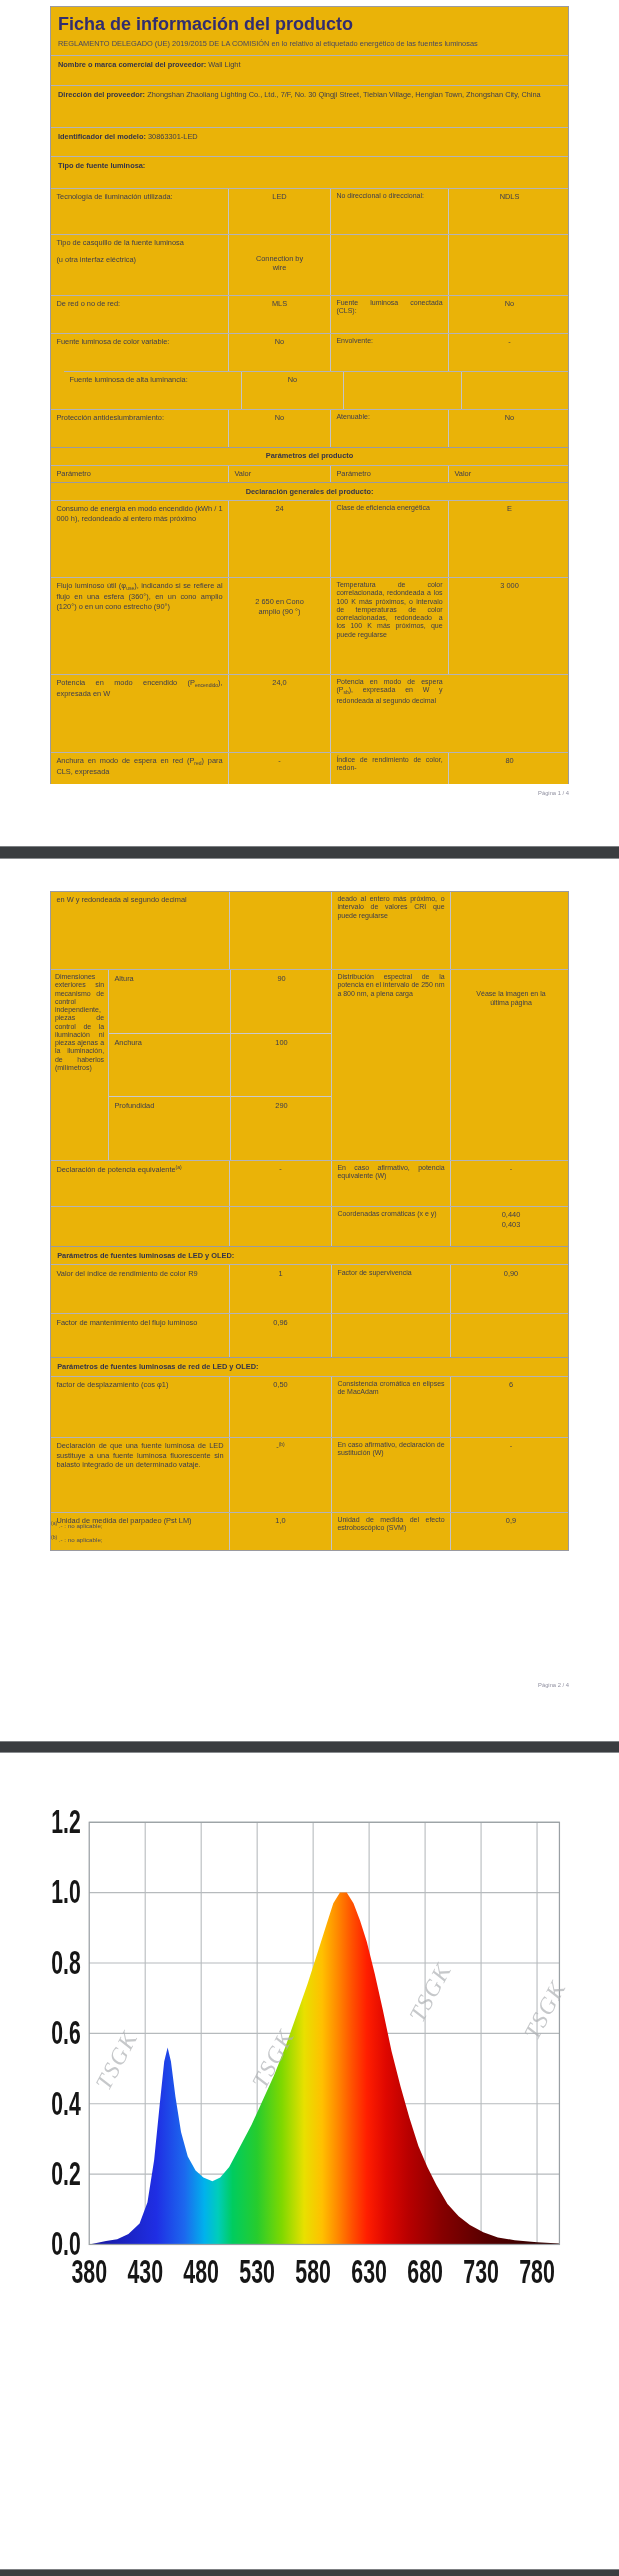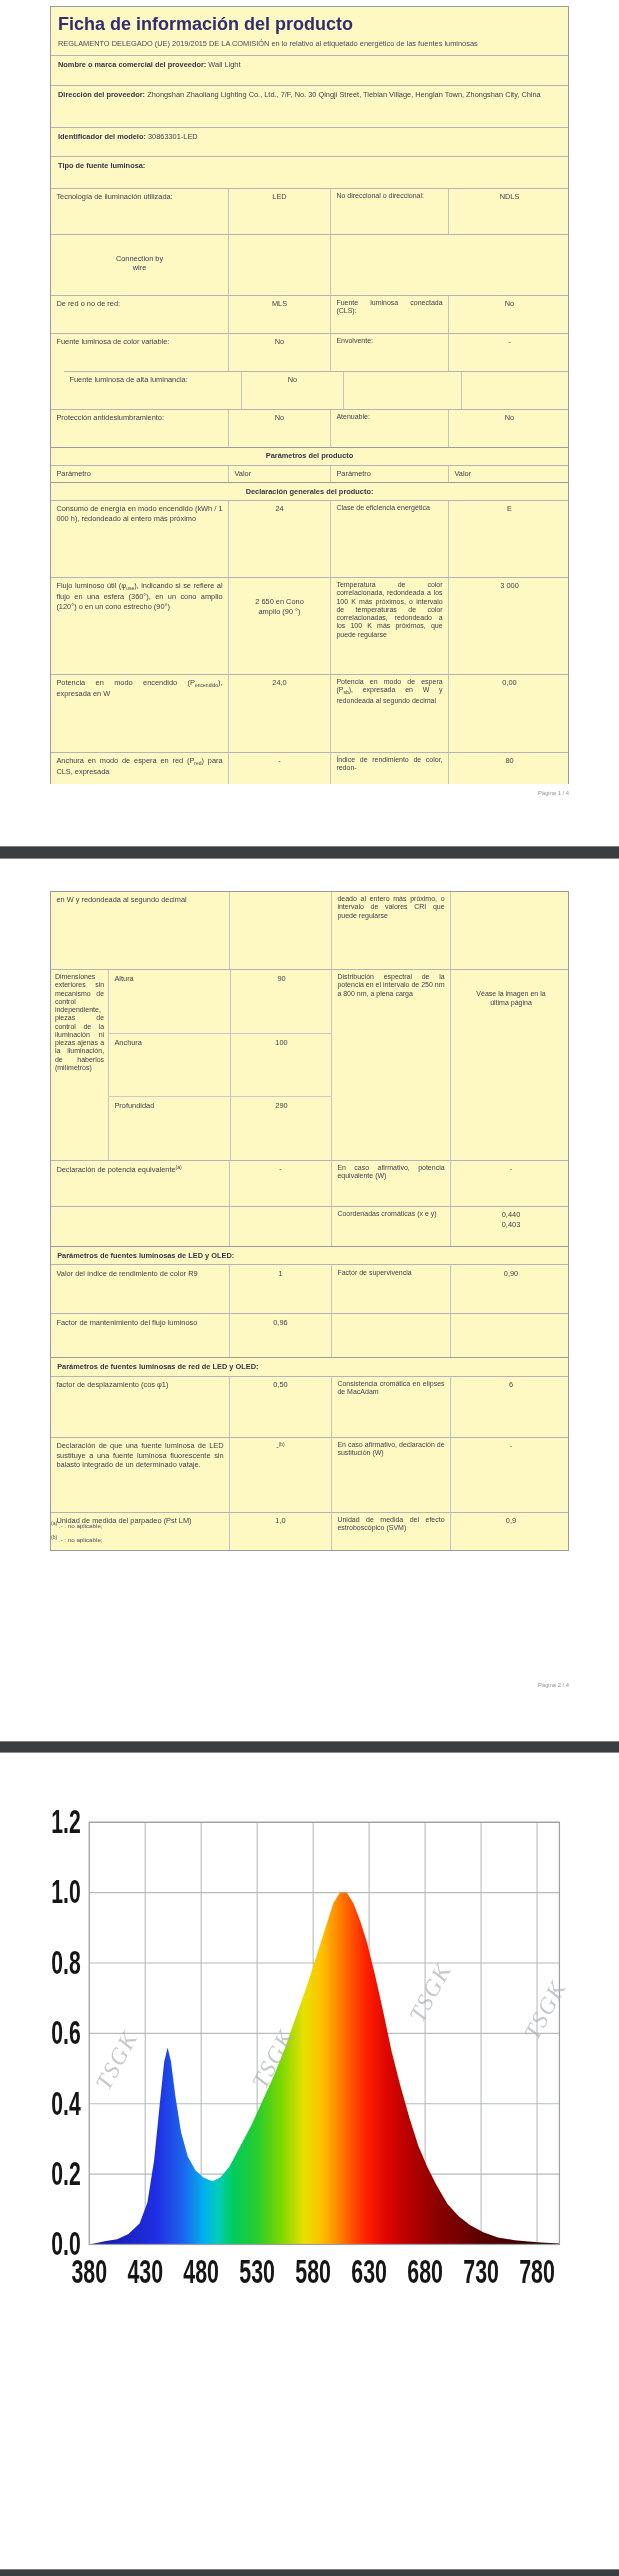--- a/index.html
+++ b/index.html
@@ -1,19 +1,19 @@
 <!DOCTYPE html>
 <html style="font-size:12.4px"><head>
 <meta charset="utf-8">
 <style>
   html,body{margin:0;padding:0;background:#fff;}
   .canvas{position:relative;width:620px;height:2576px;background:#fff;overflow:hidden;
           font-family:"Liberation Sans",sans-serif;color:#3c3c4e;}
   
-  .doc{position:absolute;left:50px;width:519px;background:#fef9c3;border:0.8px solid #9a9aa0;
+  .doc{position:absolute;left:50px;width:519px;background:#eab308;border:0.8px solid #9a9aa0;
        font-size:7.4px;line-height:1.3;box-sizing:border-box;}
   .doc.cut-bottom{border-bottom:none;height:778px;overflow:hidden;}
   .sec{padding:3.9px 7px;border-top:0.8px solid #b3b3b8;}
   .sec.first{border-top:none;}
   .doc-title{font-size:18px;font-weight:bold;color:#312d70;padding:1.5px 0 3.1px 0;}
   .reg{font-size:7.4px;color:#474760;padding-bottom:2.3px;}
   .lbl{font-weight:bold;color:#34344a;}
   .g-row{display:grid;grid-template-columns:177px 102px 118px 122px;border-top:0.8px solid #b3b3b8;}
   .g2-row{display:grid;grid-template-columns:57px 121px 102px 119px 121px;border-top:0.8px solid #b3b3b8;}
   .cell{padding:3.1px 5.4px;border-left:0.8px solid #c3c3c8;box-sizing:border-box;}
@@ -63,20 +63,24 @@
       <span class="lbl">Tipo de fuente luminosa:</span>
     </div>
 
     <div class="g-row" style="min-height:45px;">
       <div class="cell p1">Tecnología de iluminación utilizada:</div>
       <div class="cell val">LED</div>
       <div class="cell p3">No direccional o direccional:</div>
       <div class="cell val">NDLS</div>
     </div>
     <div class="g-row" style="min-height:60px;">
+      <div class="cell p1">
+        <span>Tipo de casquillo de la fuente luminosa</span>
+        <div style="margin-top:7.7px;">(u otra interfaz eléctrica)</div>
+      </div>
       <div class="cell val">
         <div class="narrow-val">Connection by wire</div>
       </div>
       <div class="cell p3"></div>
       <div class="cell val"></div>
     </div>
     <div class="g-row" style="min-height:37px;">
       <div class="cell p1">De red o no de red:</div>
       <div class="cell val">MLS</div>
       <div class="cell p3">Fuente luminosa conectada (CLS):</div>
@@ -127,21 +131,20 @@
       <div class="cell val">3 000</div>
     </div>
     <div class="g-row" style="min-height:77px;">
       <div class="cell p1">
         <span>Potencia en modo encendido (P</span><sub>encendido</sub><span>), expresada en W</span>
       </div>
       <div class="cell val">24,0</div>
       <div class="cell p3">
         <span>Potencia en modo de espera (P</span><sub>sb</sub><span>), expresada en W y redondeada al segundo decimal</span>
       </div>
-      <div class="cell val">0,00</div>
     </div>
     <div class="g-row" style="min-height:36px;">
       <div class="cell p1">
         <span>Anchura en modo de espera en red (P</span><sub>red</sub><span>) para CLS, expresada</span>
       </div>
       <div class="cell val">-</div>
       <div class="cell p3">Índice de rendimiento de color, redon-</div>
       <div class="cell val">80</div>
     </div>
   </div>

